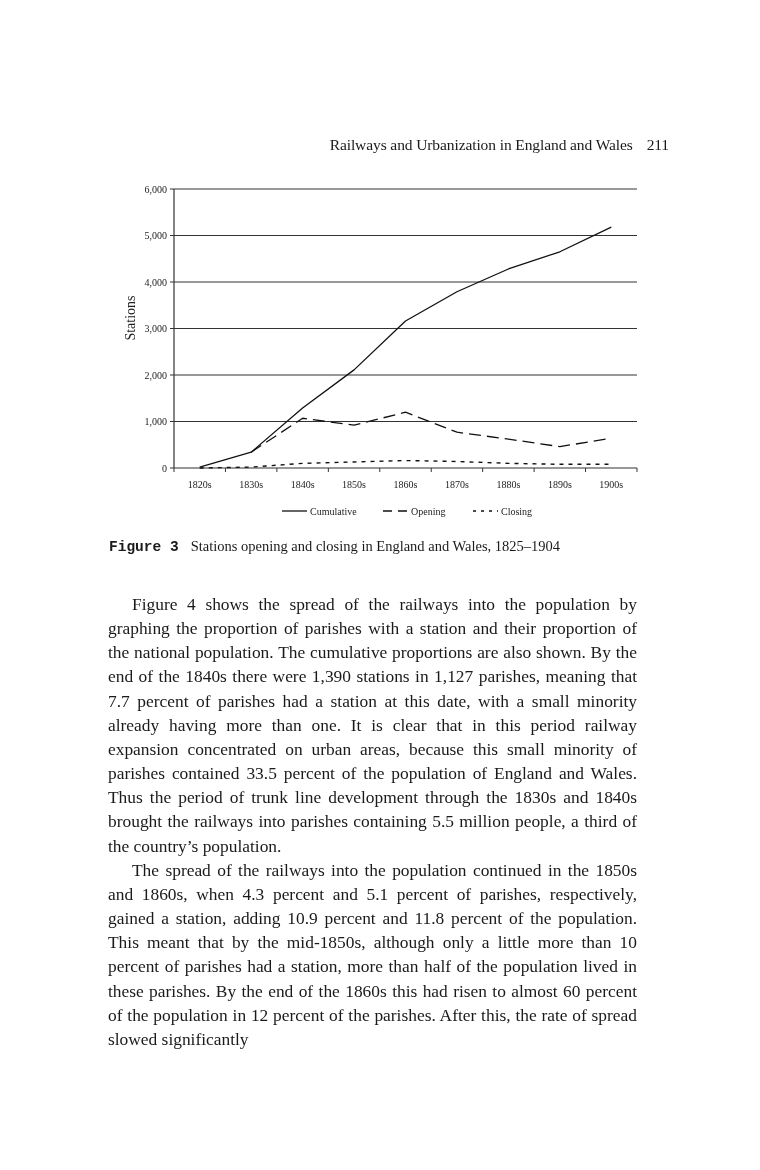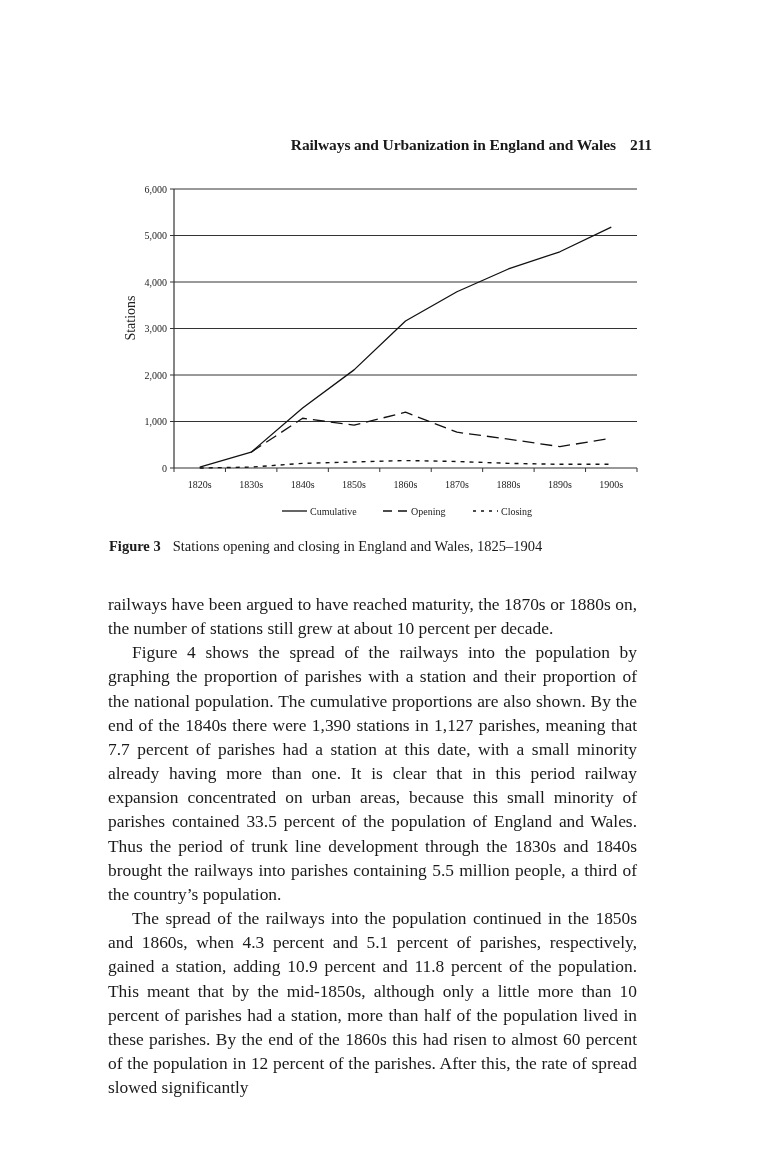--- a/index.html
+++ b/index.html
@@ -1,24 +1,24 @@
 <!DOCTYPE html>
 <html><head>
 <meta charset="utf-8">
 <style>
   html, body { margin: 0; padding: 0; background: #ffffff; }
   body { width: 760px; height: 1170px; position: relative; overflow: hidden;
          font-family: "Liberation Serif", "DejaVu Serif", serif; color: #1a1a1a; }
-  .running-head { position: absolute; top: 136px; left: 0; width: 652px; text-align: right;
-                  font-size: 15.5px; letter-spacing: -0.1px; font-weight: bold; }
+  .running-head { position: absolute; top: 136px; left: 17px; width: 652px; text-align: right;
+                  font-size: 15.5px; letter-spacing: -0.1px; }
   .running-head .page-no { margin-left: 14px; }
   #chart { position: absolute; left: 0; top: 170px; width: 760px; height: 370px; }
   #chart text { font-family: "Liberation Serif", "DejaVu Serif", serif; fill: #222; }
   .caption { position: absolute; top: 538px; left: 109px; width: 560px; font-size: 14.5px; }
-  .caption .fig-label { font-weight: bold; margin-right: 12px; }
+  .caption .fig-label { font-weight: bold; margin-right: 12px; font-family: Liberation Mono, monospace; }
   .body-text { position: absolute; top: 592px; left: 108px; width: 529px; font-size: 17.4px;
                line-height: 24.15px; text-align: justify; }
   .body-text p { margin: 0; }
   .body-text p.indent { text-indent: 24px; }
 </style>
 </head>
 <body>
 
 <div class="running-head">
   <span>Railways and Urbanization in England and Wales</span><span class="page-no">211</span>
@@ -114,16 +114,15 @@
       <line x1="473" y1="341" x2="498" y2="341" stroke="#111" stroke-width="1.3" stroke-dasharray="3,5"></line>
       <text x="501" y="345" font-size="10">Closing</text>
     </g>
 </svg>
 
 <div class="caption">
   <span class="fig-label">Figure 3</span><span>Stations opening and closing in England and Wales, 1825–1904</span>
 </div>
 
 <div class="body-text" id="body-text">
-    <p class="">railways have been argued to have reached maturity, the 1870s or 1880s on, the number of stations still grew at about 10 percent per decade.</p>
     <p class="indent">Figure 4 shows the spread of the railways into the population by graphing the proportion of parishes with a station and their proportion of the national population. The cumulative proportions are also shown. By the end of the 1840s there were 1,390 stations in 1,127 parishes, meaning that 7.7 percent of parishes had a station at this date, with a small minority already having more than one. It is clear that in this period railway expansion concentrated on urban areas, because this small minority of parishes contained 33.5 per­cent of the population of England and Wales. Thus the period of trunk line development through the 1830s and 1840s brought the railways into parishes containing 5.5 million people, a third of the country’s population.</p>
     <p class="indent">The spread of the railways into the population continued in the 1850s and 1860s, when 4.3 percent and 5.1 percent of parishes, respectively, gained a station, adding 10.9 percent and 11.8 percent of the population. This meant that by the mid-1850s, although only a little more than 10 percent of parishes had a station, more than half of the population lived in these parishes. By the end of the 1860s this had risen to almost 60 percent of the population in 12 percent of the parishes. After this, the rate of spread slowed significantly</p>
   </div>
 
 </body></html>

